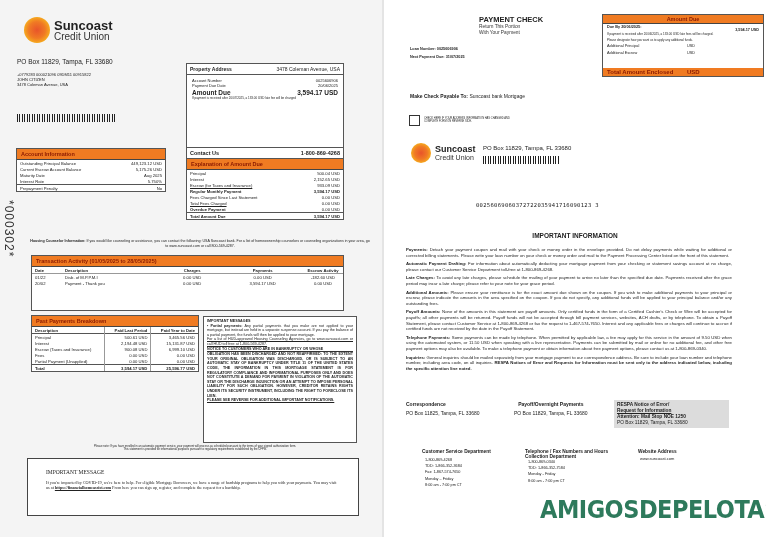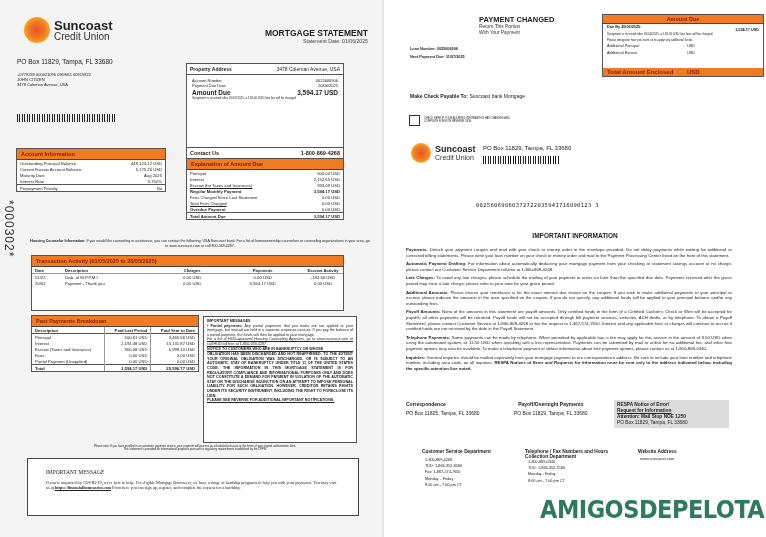--- a/index.html
+++ b/index.html
@@ -43,24 +43,20 @@
         <div class="s">Credit Union</div>
       </div>
     </div>
 
     <div class="abs" style="left:17px;top:56px;font-size:6.5px">PO Box 11829, Tampa, FL 33680</div>
     <div class="abs xs" style="left:17px;top:70px">+0779283   000021096   09DM11   00915822</div>
     <div class="abs xs" style="left:17px;top:75px">JOHN  CITIZEN</div>
     <div class="abs xs" style="left:17px;top:80px">3478 Coleman Avenue, USA</div>
     <div class="abs barcode" style="left:17px;top:112px;width:100px"></div>
 
-    <div class="abs" style="right:12px;top:26px;text-align:right">
-      <div style="font-weight:bold;font-size:8.5px">MORTGAGE STATEMENT</div>
-      <div style="font-size:5.2px;color:#444">Statement Date: 01/06/2025</div>
-    </div>
 
     <div class="abs box" style="left:186px;top:61px;width:158px;height:92px">
       <div style="display:flex;justify-content:space-between;padding:2px 3px;border-bottom:1px solid #555" class="sm">
         <span class="b">Property Address</span>
         <span>3478 Coleman Avenue, USA</span>
       </div>
       <div style="padding:3px 5px">
         <div style="display:flex;justify-content:space-between" class="xs">
           <span>Account Number</span>
           <span>0025606906</span>
@@ -252,21 +248,21 @@
     </div>
 
   </div>
 </div>
 
 <div class="divider"></div>
 
 <div class="page" id="right">
 
   <div class="abs" style="left:95px;top:15px">
-    <div style="font-weight:bold;font-size:7.5px">PAYMENT CHANGED</div>
+    <div style="font-weight:bold;font-size:7.5px">PAYMENT CHECK</div>
     <div style="font-size:4.8px;line-height:5.5px;color:#333">Return This Portion</div>
     <div style="font-size:4.8px;line-height:5.5px;color:#333">With Your Payment</div>
   </div>
 
   <div class="abs" style="left:26px;top:47px;font-size:3.8px;font-weight:bold">Loan Number: 0025606906</div>
   <div class="abs" style="left:26px;top:55px;font-size:3.8px;font-weight:bold">Next Payment Due: 31/07/2025</div>
 
   <div class="abs box" style="left:218px;top:14px;width:162px;height:63px">
     <div class="ohead" style="text-align:center;padding:1px">Amount Due</div>
     <div style="padding:1px 4px">

